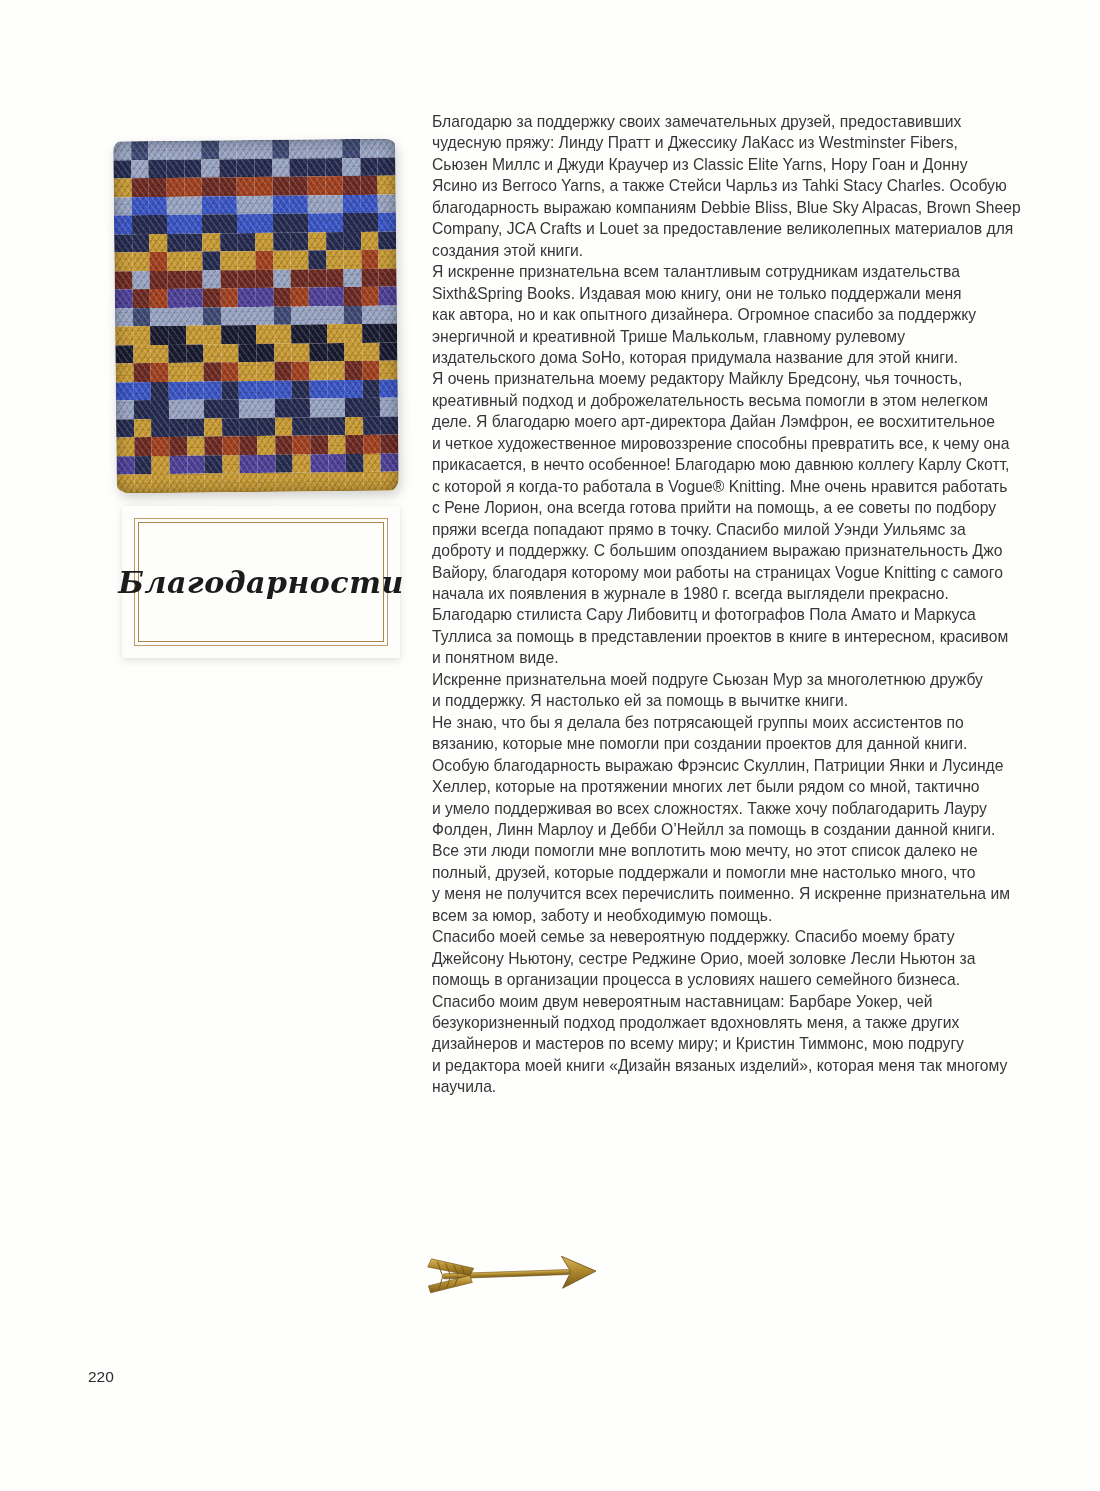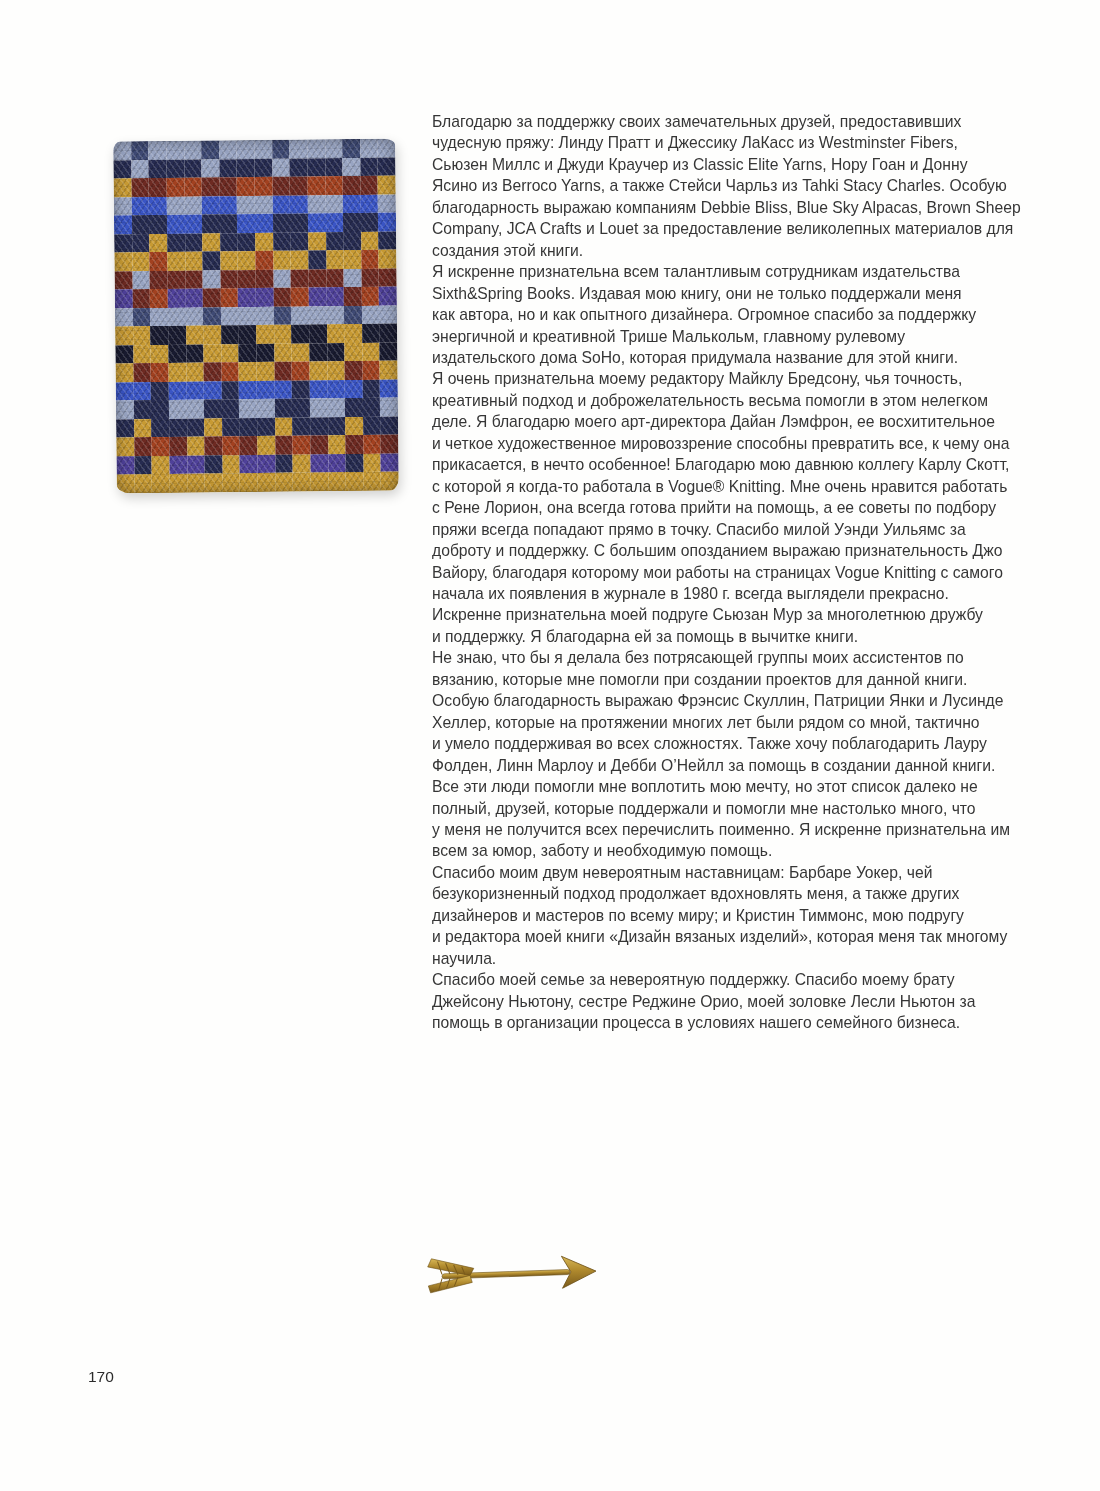--- a/index.html
+++ b/index.html
@@ -407,20 +407,27 @@
         <div class="knit-cell" style="background: rgb(199, 154, 51);"></div>
         <div class="knit-cell" style="background: rgb(199, 154, 51);"></div>
         <div class="knit-cell" style="background: rgb(199, 154, 51);"></div>
         <div class="knit-cell" style="background: rgb(199, 154, 51);"></div>
         <div class="knit-cell" style="background: rgb(199, 154, 51);"></div>
       </div>
     <div class="swatch-texture"></div>
     <div class="swatch-vignette"></div>
   </div>
 
+  <div class="title-card">
+    <div class="frame-outer">
+      <div class="frame-inner">
+        <div class="chapter-title">Благодарности</div>
+      </div>
+    </div>
+  </div>
 
   <div class="ack" id="ack-text">
       <p class="para">Благодарю за поддержку своих замечательных друзей, предоставивших
 чудесную пряжу: Линду Пратт и Джессику ЛаКасс из Westminster Fibers,
 Сьюзен Миллс и Джуди Краучер из Classic Elite Yarns, Нору Гоан и Донну
 Ясино из Berroco Yarns, а также Стейси Чарльз из Tahki Stacy Charles. Особую
 благодарность выражаю компаниям Debbie Bliss, Blue Sky Alpacas, Brown Sheep
 Company, JCA Crafts и Louet за предоставление великолепных материалов для
 создания этой книги.</p>
       <p class="para">Я искренне признательна всем талантливым сотрудникам издательства
@@ -432,54 +439,57 @@
 креативный подход и доброжелательность весьма помогли в этом нелегком
 деле. Я благодарю моего арт-директора Дайан Лэмфрон, ее восхитительное
 и четкое художественное мировоззрение способны превратить все, к чему она
 прикасается, в нечто особенное! Благодарю мою давнюю коллегу Карлу Скотт,
 с которой я когда-то работала в Vogue® Knitting. Мне очень нравится работать
 с Рене Лорион, она всегда готова прийти на помощь, а ее советы по подбору
 пряжи всегда попадают прямо в точку. Спасибо милой Уэнди Уильямс за
 доброту и поддержку. С большим опозданием выражаю признательность Джо
 Вайору, благодаря которому мои работы на страницах Vogue Knitting с самого
 начала их появления в журнале в 1980 г. всегда выглядели прекрасно.</p>
+      <p class="para">Благодарю стилиста Сару Либовитц и фотографов Пола Амато и Маркуса
+Туллиса за помощь в представлении проектов в книге в интересном, красивом
+и понятном виде.</p>
       <p class="para">Искренне признательна моей подруге Сьюзан Мур за многолетнюю дружбу
-и поддержку. Я благодарна ей за помощь в вычитке книги.</p>
+и поддержку. Я настолько ей за помощь в вычитке книги.</p>
       <p class="para">Не знаю, что бы я делала без потрясающей группы моих ассистентов по
 вязанию, которые мне помогли при создании проектов для данной книги.
 Особую благодарность выражаю Фрэнсис Скуллин, Патриции Янки и Лусинде
 Хеллер, которые на протяжении многих лет были рядом со мной, тактично
 и умело поддерживая во всех сложностях. Также хочу поблагодарить Лауру
 Фолден, Линн Марлоу и Дебби О’Нейлл за помощь в создании данной книги.
 Все эти люди помогли мне воплотить мою мечту, но этот список далеко не
 полный, друзей, которые поддержали и помогли мне настолько много, что
 у меня не получится всех перечислить поименно. Я искренне признательна им
 всем за юмор, заботу и необходимую помощь.</p>
+      <p class="para">Спасибо моей семье за невероятную поддержку. Спасибо моему брату
+Джейсону Ньютону, сестре Реджине Орио, моей золовке Лесли Ньютон за
+помощь в организации процесса в условиях нашего семейного бизнеса.</p>
       <p class="para">Спасибо моим двум невероятным наставницам: Барбаре Уокер, чей
 безукоризненный подход продолжает вдохновлять меня, а также других
 дизайнеров и мастеров по всему миру; и Кристин Тиммонс, мою подругу
 и редактора моей книги «Дизайн вязаных изделий», которая меня так многому
 научила.</p>
-      <p class="para">Спасибо моей семье за невероятную поддержку. Спасибо моему брату
-Джейсону Ньютону, сестре Реджине Орио, моей золовке Лесли Ньютон за
-помощь в организации процесса в условиях нашего семейного бизнеса.</p>
     </div>
 
   <svg class="arrow-svg" viewBox="0 0 176 64" aria-hidden="true">
     <defs>
       <linearGradient id="brass" x1="0" y1="0" x2="0" y2="1">
         <stop offset="0" stop-color="#d9b857"></stop>
         <stop offset="0.45" stop-color="#b08a2e"></stop>
         <stop offset="1" stop-color="#7a5b1b"></stop>
       </linearGradient>
     </defs>
     <g transform="rotate(-2 88 32)">
       <rect x="18" y="29.5" width="128" height="5" rx="2.5" fill="url(#brass)" stroke="#6b4f16" stroke-width="0.6"></rect>
       <path d="M138 16 L172 32 L138 48 L147 32 Z" fill="url(#brass)" stroke="#6b4f16" stroke-width="0.8"></path>
       <path d="M8 14 L50 25 L46 32 L4 22 Z" fill="url(#brass)" stroke="#6b4f16" stroke-width="0.6"></path>
       <path d="M6 48 L48 39 L46 32 L4 41 Z" fill="url(#brass)" stroke="#6b4f16" stroke-width="0.6"></path>
       <path d="M14 17 L18 30 M22 19 L26 30 M30 21 L34 31 M38 23 L41 31 M14 46 L18 34 M22 44 L26 34 M30 42 L34 33" stroke="#7a5b1b" stroke-width="1" fill="none"></path>
     </g>
   </svg>
 
-  <div class="page-number">170</div>
+  <div class="page-number">220</div>
 
 </div>
 
 </body></html>

